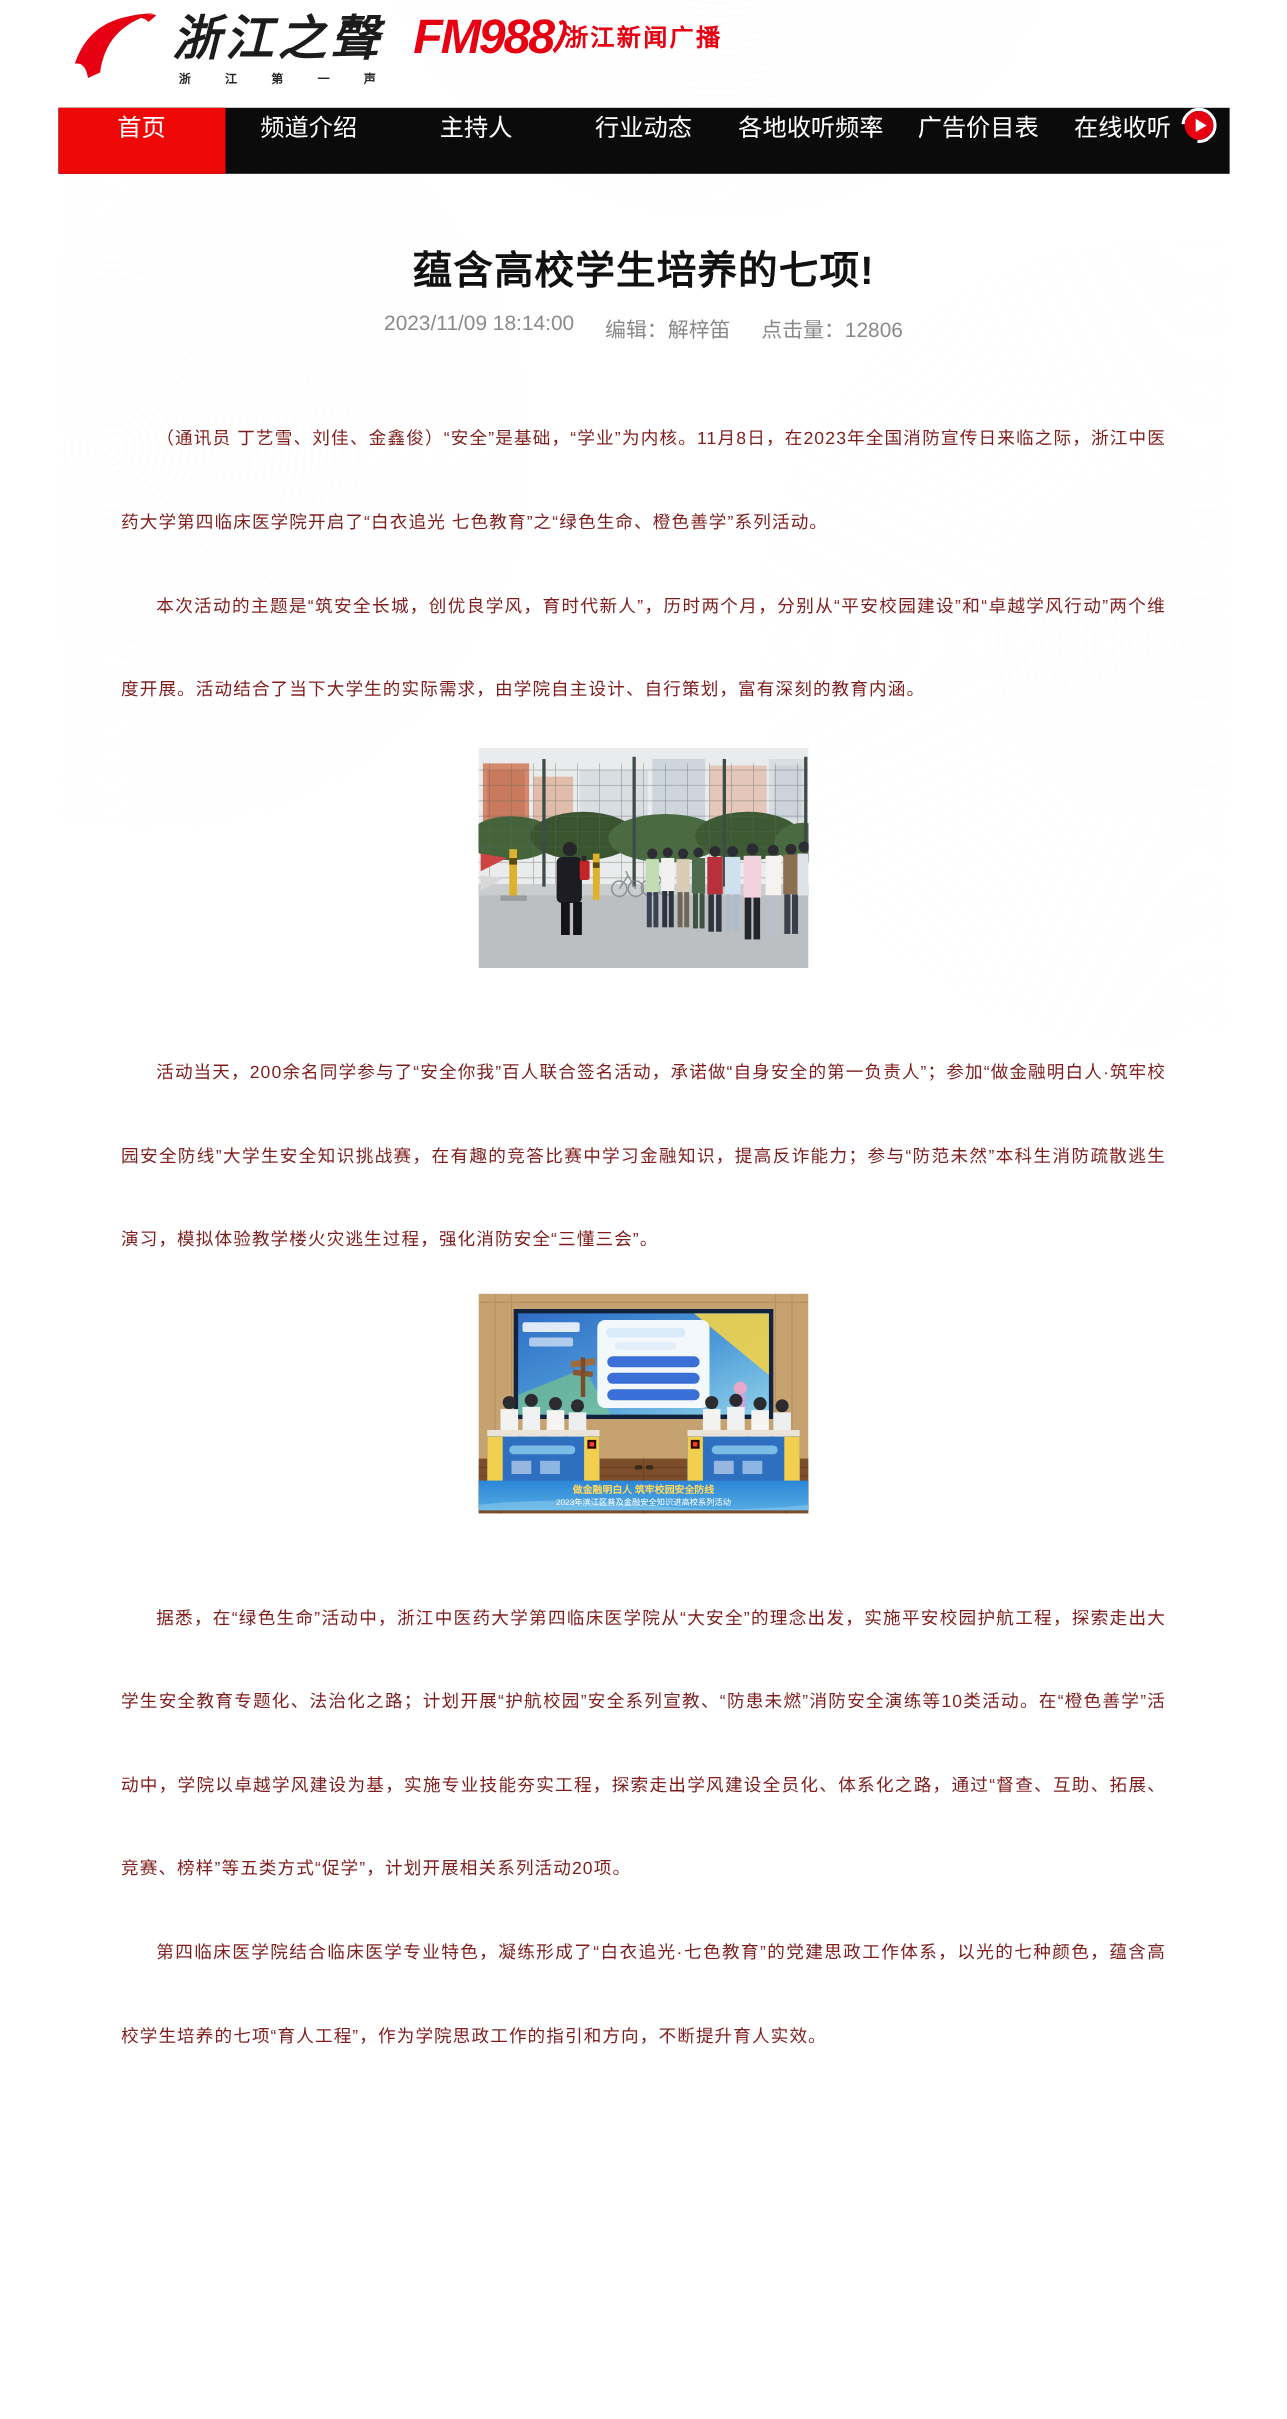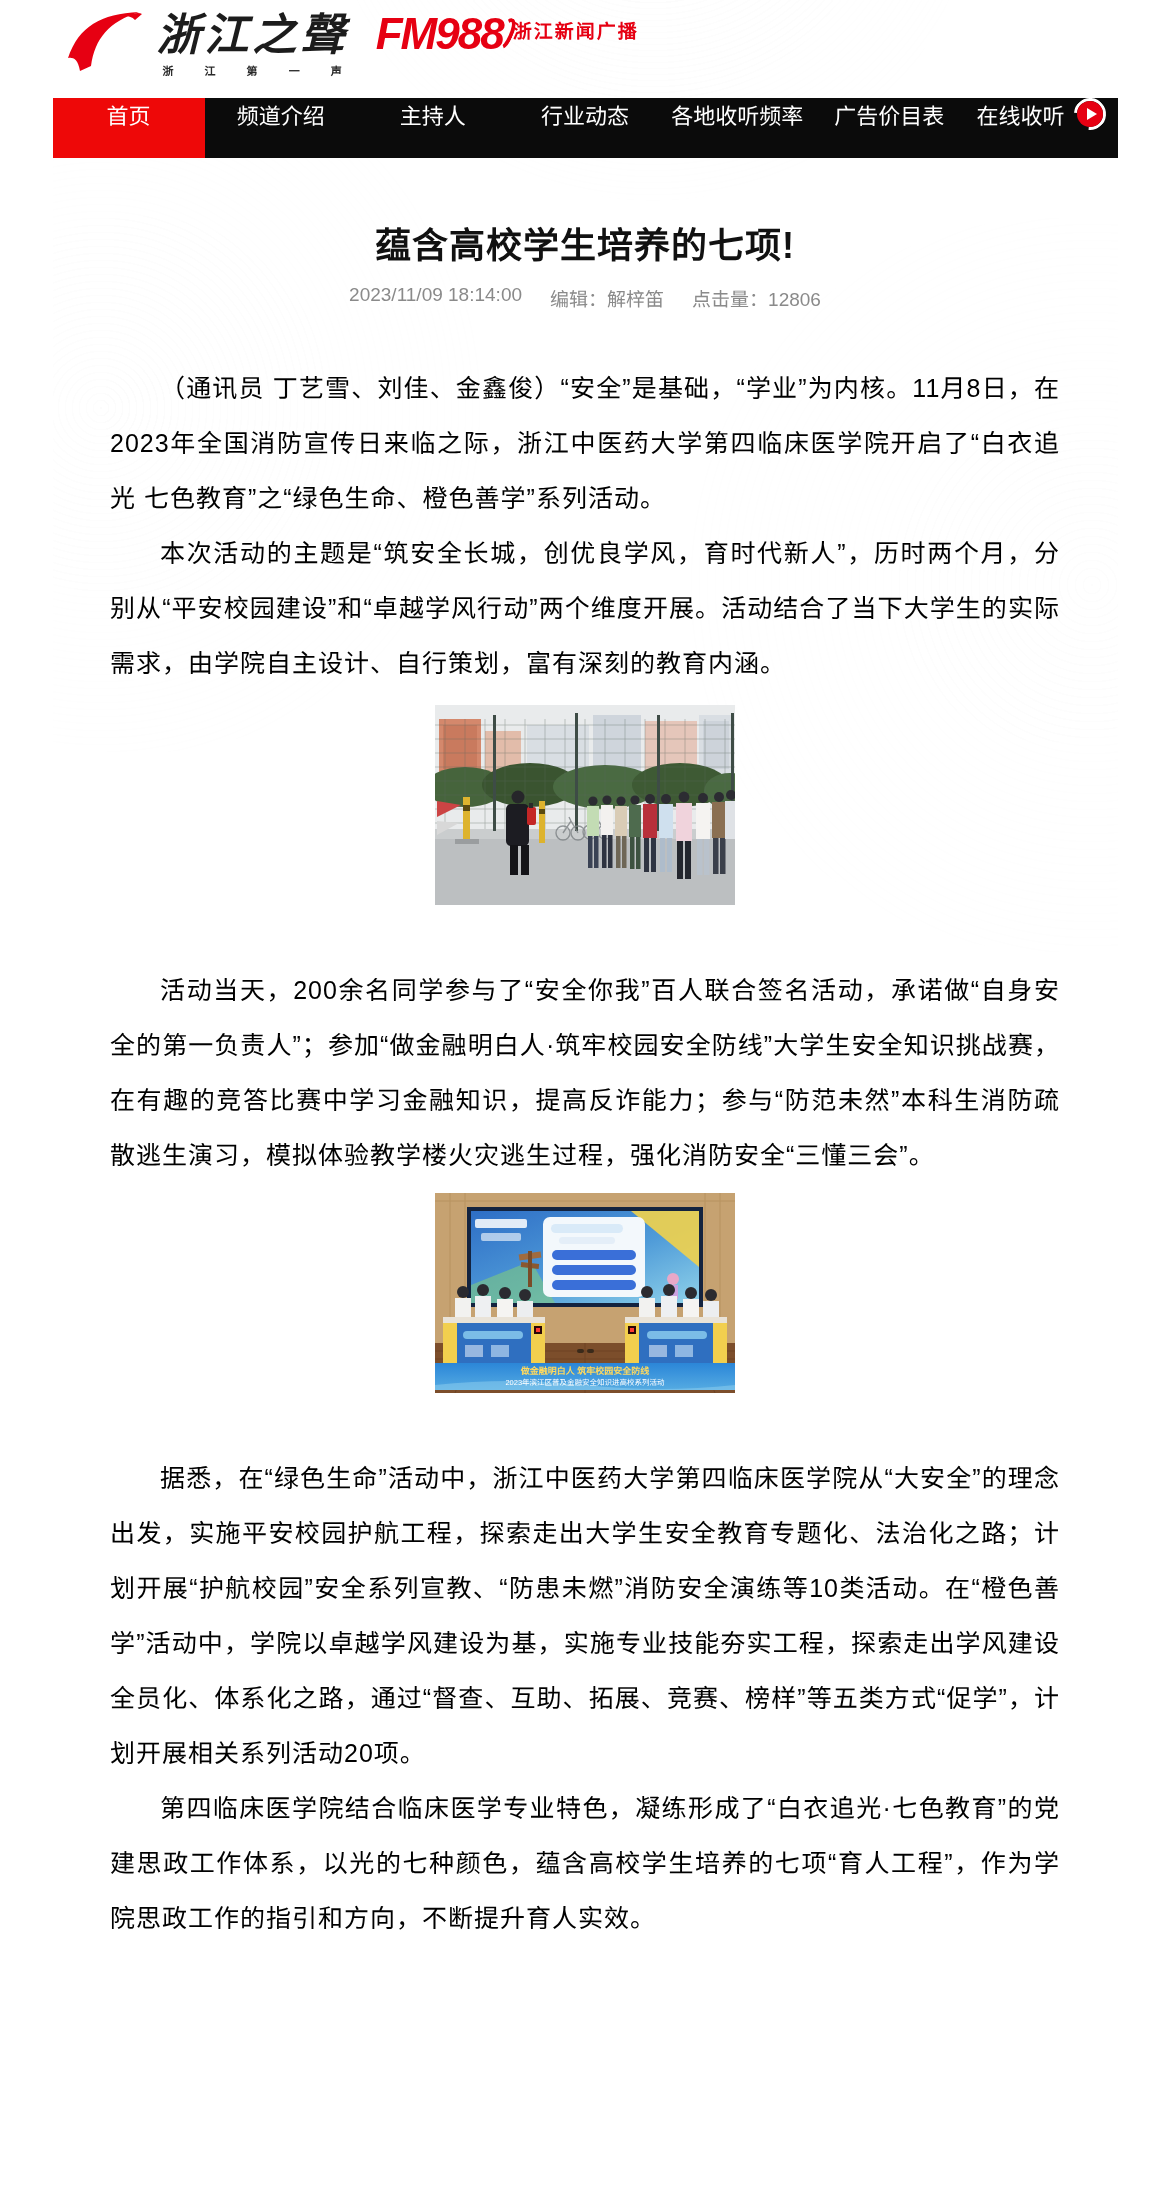--- a/index.html
+++ b/index.html
@@ -26,36 +26,36 @@
   .header { position:relative; z-index:2; height:98px; background:transparent; padding:8px 0 0 12px; display:flex; align-items:flex-start; }
   .logo { display:flex; align-items:flex-start; gap:14px; cursor:pointer; }
   .logo-swoosh { width:78px; height:64px; flex:0 0 auto; }
   .logo-cn-block { display:flex; flex-direction:column; margin-top:4px; }
   .logo-cn { font-family:"Liberation Serif","DejaVu Serif",serif; font-size:44px; font-weight:bold; font-style:italic; color:#1c1c1c; line-height:48px; letter-spacing:4px; }
   .logo-cn-sub { font-size:11px; color:#2a2a2a; letter-spacing:14px; margin-top:2px; padding-left:6px; font-weight:bold; }
   .logo-fm-block { display:flex; flex-direction:row; margin-top:6px; margin-left:6px; }
   .logo-fm-row { display:flex; align-items:center; }
   .logo-fm { font-size:44px; font-weight:900; font-style:italic; color:#e60012; letter-spacing:-2px; line-height:40px; }
   .logo-fm-arc { width:14px; height:34px; border:4px solid #e60012; border-radius:50%; border-left-color:transparent; border-bottom-color:transparent; transform:rotate(24deg); margin-left:-4px; }
-  .logo-fm-sub { font-size:19px; font-weight:bold; color:#e60012; letter-spacing:2px; margin-top:2px; }
+  .logo-fm-sub { font-size:22px; font-weight:bold; color:#e60012; letter-spacing:2px; margin-top:2px; }
 
   
   .nav { position:relative; z-index:2; height:60px; background:#0b0b0b; display:flex; }
   .nav-item { flex:1 1 0; display:flex; align-items:flex-start; justify-content:center; gap:10px; color:#fff; font-size:22px; cursor:pointer; white-space:nowrap; }
   .nav-item.active { background:#ee0808; }
   .play-btn { position:relative; width:32px; height:32px; flex:0 0 auto; }
   .play-btn .ring { position:absolute; inset:0; border-radius:50%; border:3px solid #fff; border-left-color:transparent; transform:rotate(-40deg); }
   .play-btn .disc { position:absolute; inset:3px; border-radius:50%; background:#e60012; }
   .play-btn .tri { position:absolute; left:13px; top:10px; width:0; height:0; border-left:10px solid #fff; border-top:6px solid transparent; border-bottom:6px solid transparent; }
 
   
   .article { position:relative; z-index:1; width:950px; margin:0 auto; }
   .article-title { margin-top:60px; text-align:center; font-size:36px; line-height:56px; font-weight:bold; color:#111; letter-spacing:1px; }
   .article-meta { margin-top:10px; display:flex; justify-content:center; gap:28px; font-size:19px; color:#8a8a8a; }
-  .article p { font-size:25px; line-height:55px; color:#000000; text-align:justify; text-indent:2em; letter-spacing:1px; }
+  .article p { font-size:16px; line-height:76px; color:#7f1d1d; text-align:justify; text-indent:2em; letter-spacing:1px; }
   .article p.first { margin-top:50px; }
   figure { width:300px; margin:14px auto 58px; }
   figure.fig2 { margin:10px auto 58px; }
   figure svg { display:block; width:300px; height:200px; }
 </style>
 </head>
 <body>
 
 <div class="page">
 

